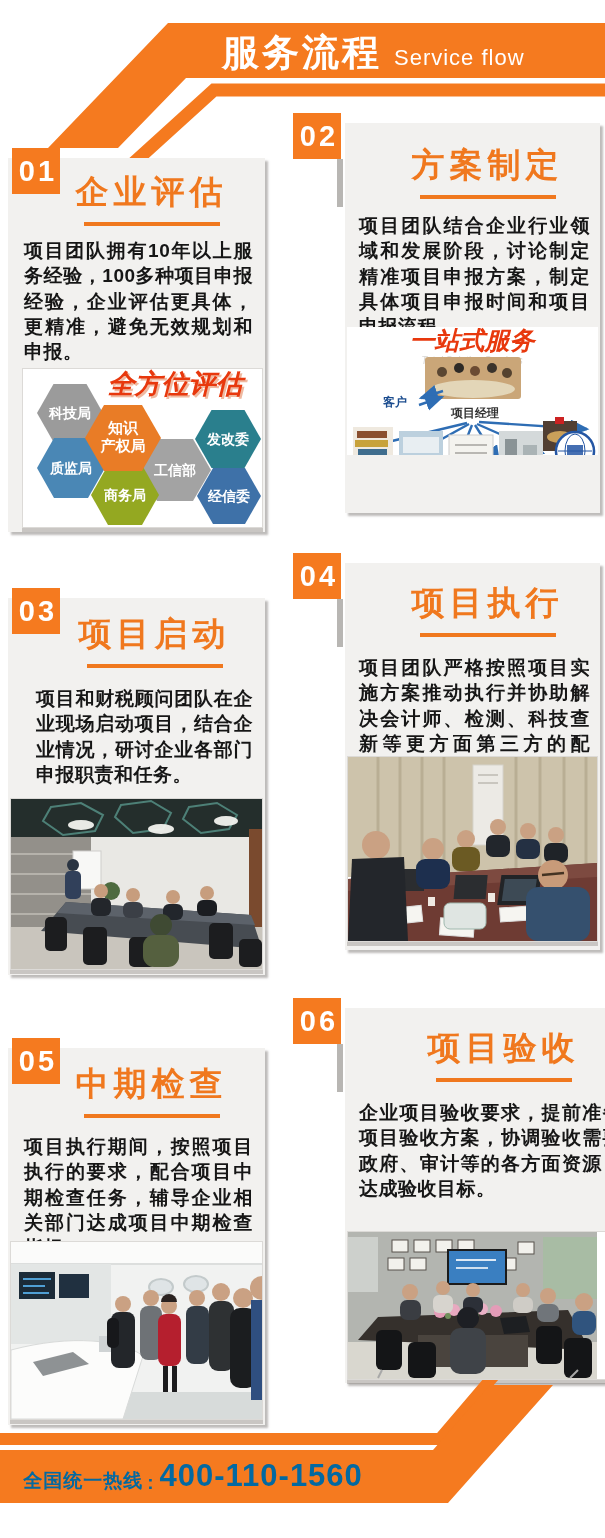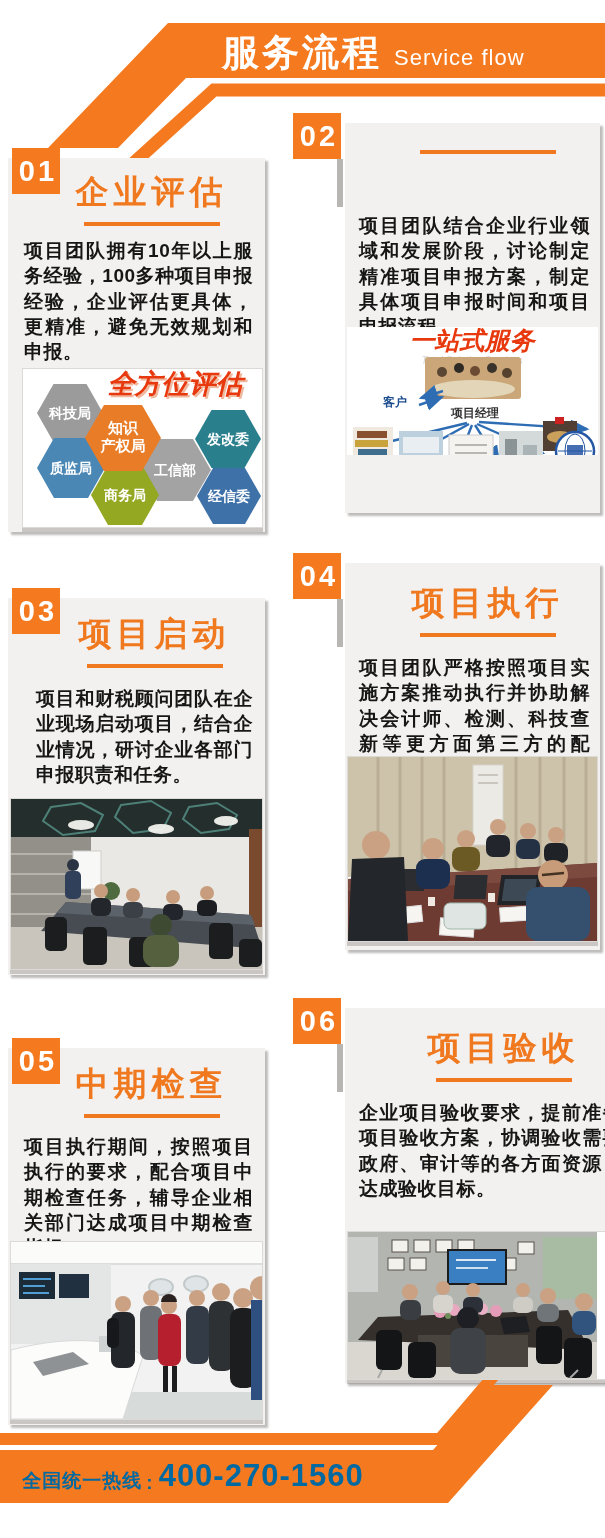--- a/index.html
+++ b/index.html
@@ -85,20 +85,21 @@
     </svg>
   </div>
 </div>
 
 <div class="card" style="left:345px;top:123px;width:255px;height:390px;">
   <div class="badge" style="left:-52px;top:-10px;">
     <span>02</span>
   </div>
   <div class="badge-tail" style="left:-8px;top:36px;height:48px;"></div>
   <div class="titlebox" style="top:20px;">
+    <div class="step-title">方案制定</div>
     <div class="title-underline"></div>
   </div>
   <div class="step-body" style="left:14px;right:10px;top:90px;">项目团队结合企业行业领域和发展阶段，讨论制定精准项目申报方案，制定具体项目申报时间和项目申报流程。</div>
   <div class="media" style="left:2px;right:2px;top:204px;height:128px;box-shadow:none;border:none;background:#fff;">
     <svg width="251" height="180" viewBox="0 0 251 180">
       <defs>
         <marker id="arr" markerWidth="9" markerHeight="8" refX="7" refY="3.5" orient="auto">
           <path d="M0,0 L8,3.5 L0,7 Z" fill="#2E6DB4"></path>
         </marker>
       </defs>
@@ -410,14 +411,14 @@
   </div>
 </div>
 
 <svg class="banner-svg" style="top:1380px;" width="605" height="158" viewBox="0 0 605 158">
   <path d="M0,59 L440,59 L497,-8" fill="none" stroke-width="12" stroke="#F57A1F"></path>
   <polygon points="0,70 433,70 490,5 553,5 448,123 0,123" fill="#F57A1F"></polygon>
 </svg>
 <div class="footer-text">
   <span class="footer-label">全国统一热线</span>
   <span class="footer-sep">:</span>
-  <span class="footer-number">400-270-1560</span>
+  <span class="footer-number">400-110-1560</span>
 </div>
 
 </body></html>

